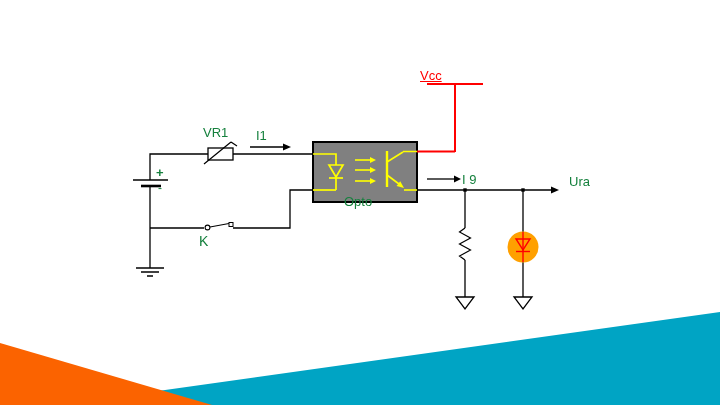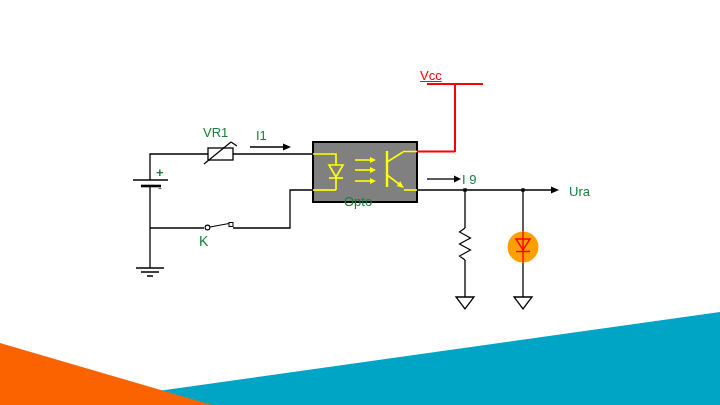--- a/index.html
+++ b/index.html
@@ -39,21 +39,21 @@
     color: #15803d;
     line-height: 1;
     white-space: pre;
   }
   .lbl-vr1  { left: 203px; top: 126px; }
   .lbl-i1   { left: 256px; top: 129px; }
   .lbl-vcc  { left: 420px; top: 69px; color: #ff0000; text-decoration: underline; }
   .lbl-opto { left: 344px; top: 195px; }
   .lbl-k    { left: 199px; top: 234px; font-size: 14px; }
   .lbl-i2   { left: 462px; top: 173px; }
-  .lbl-ura  { left: 569px; top: 185px; }
+  .lbl-ura  { left: 569px; top: 175px; }
   .lbl-plus { left: 156px; top: 166px; font-size: 13px; font-weight: bold; }
   .lbl-minus{ left: 158px; top: 182px; font-size: 12px; }
 </style>
 </head>
 <body>
 
 <div class="slide">
 
 
   <svg class="layer" width="720" height="405" viewBox="0 0 720 405">

